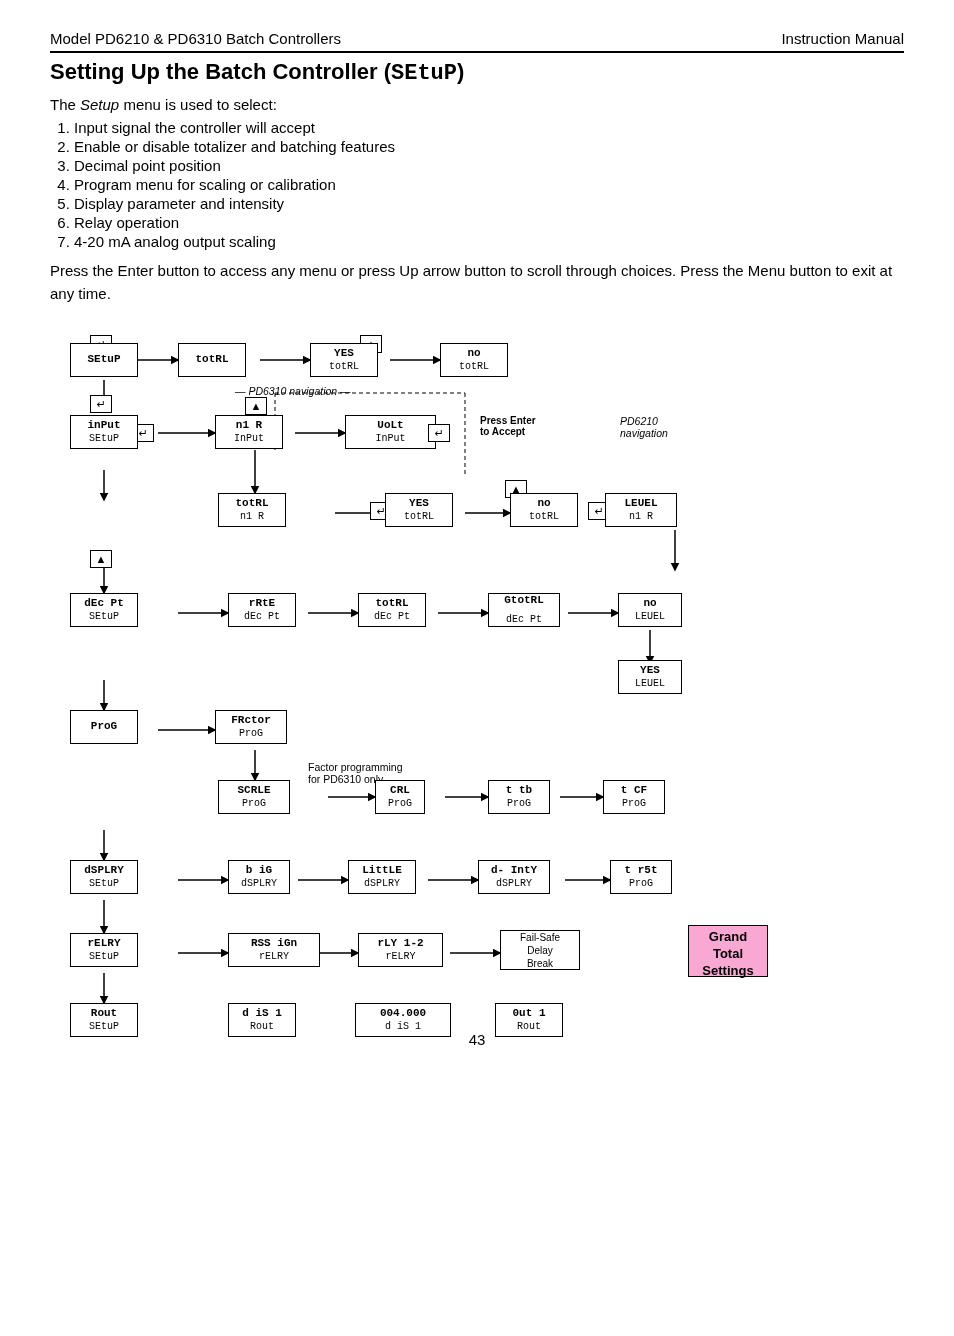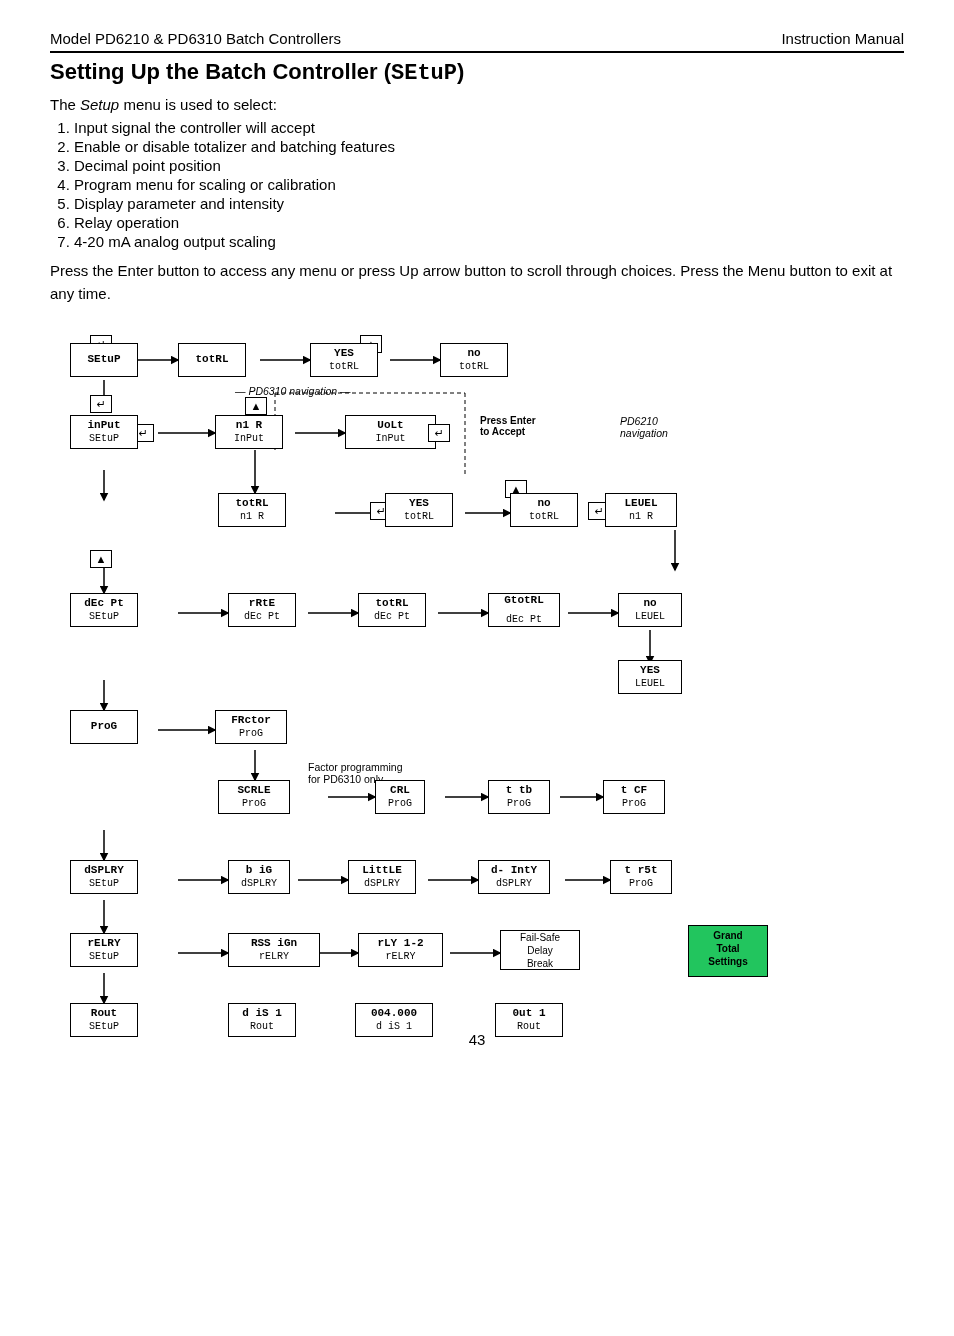--- a/index.html
+++ b/index.html
@@ -105,23 +105,23 @@
     .bold-note {
       position: absolute;
       font-size: 10px;
       font-weight: bold;
     }
 
     
     .grand-total {
       position: absolute;
       border: 1.5px solid #000;
-      background: #22c55e;
+      background: #f9a8d4;
       text-align: center;
-      font-size: 10px;
+      font-size: 13px;
       font-weight: bold;
       padding: 3px 5px;
       line-height: 1.3;
     }
   </style>
 </head>
 <body>
 
 <div class="header-line">
   <span>Model PD6210 &amp; PD6310 Batch Controllers</span>
@@ -430,21 +430,21 @@
   <div class="box" style="left:20px;top:678px;width:68px;height:34px;">
     <span class="top">Rout</span>
     <span class="bot">SEtuP</span>
   </div>
 
   <div class="box" style="left:178px;top:678px;width:68px;height:34px;">
     <span class="top">d iS  1</span>
     <span class="bot">Rout</span>
   </div>
 
-  <div class="box" style="left:305px;top:678px;width:78px;height:34px;">
+  <div class="box" style="left:305px;top:678px;width:96px;height:34px;">
     <span class="top">004.000</span>
     <span class="bot">d iS  1</span>
   </div>
 
   <div class="box" style="left:445px;top:678px;width:68px;height:34px;">
     <span class="top">0ut  1</span>
     <span class="bot">Rout</span>
   </div>
 
 </div>

